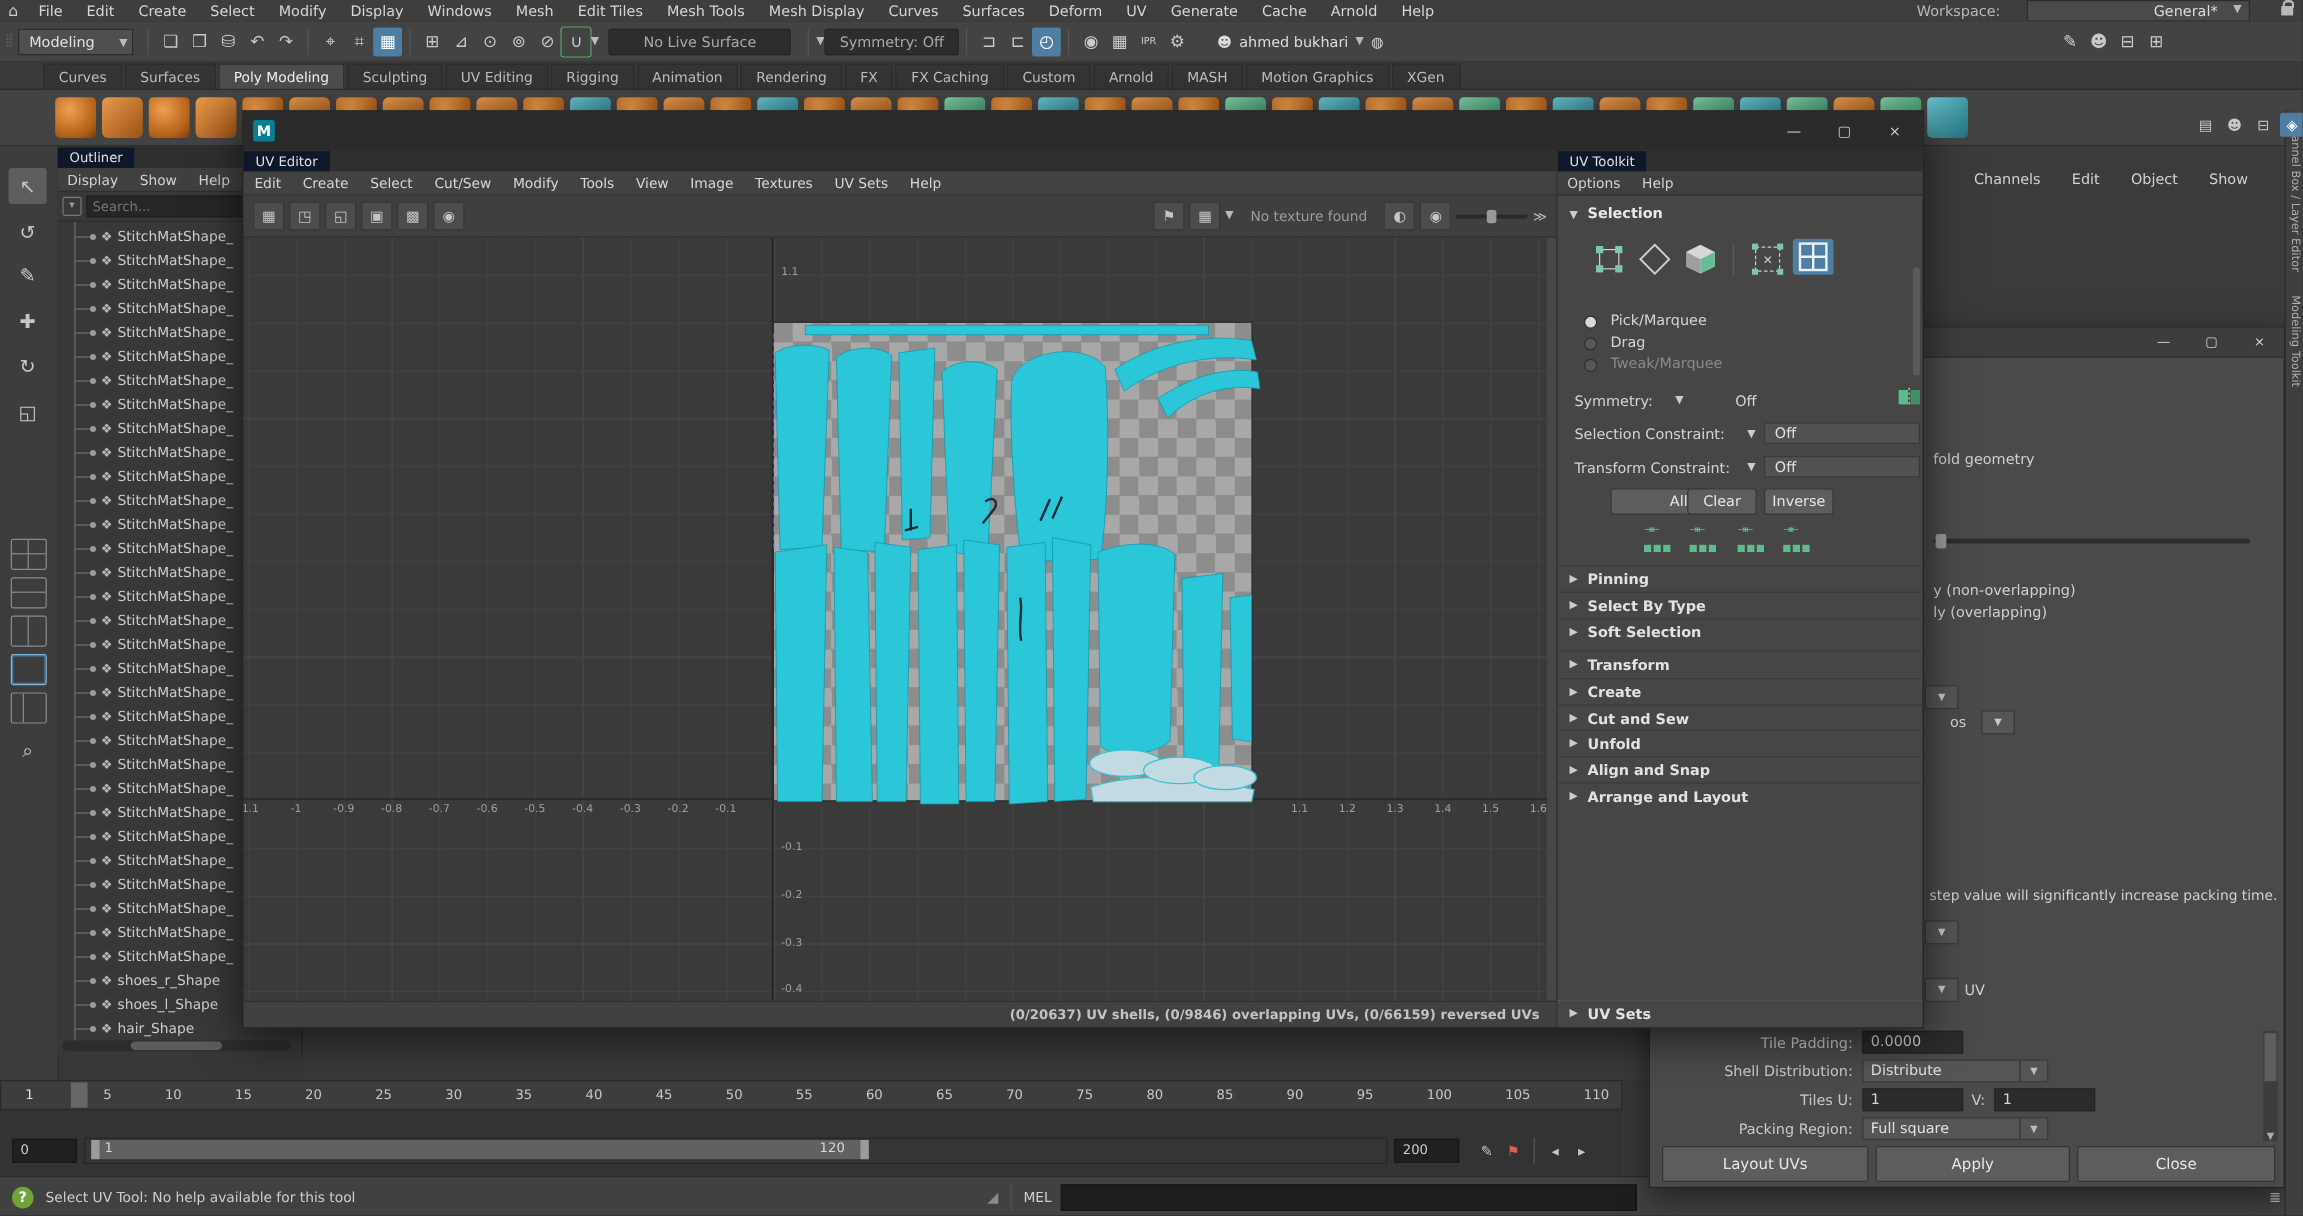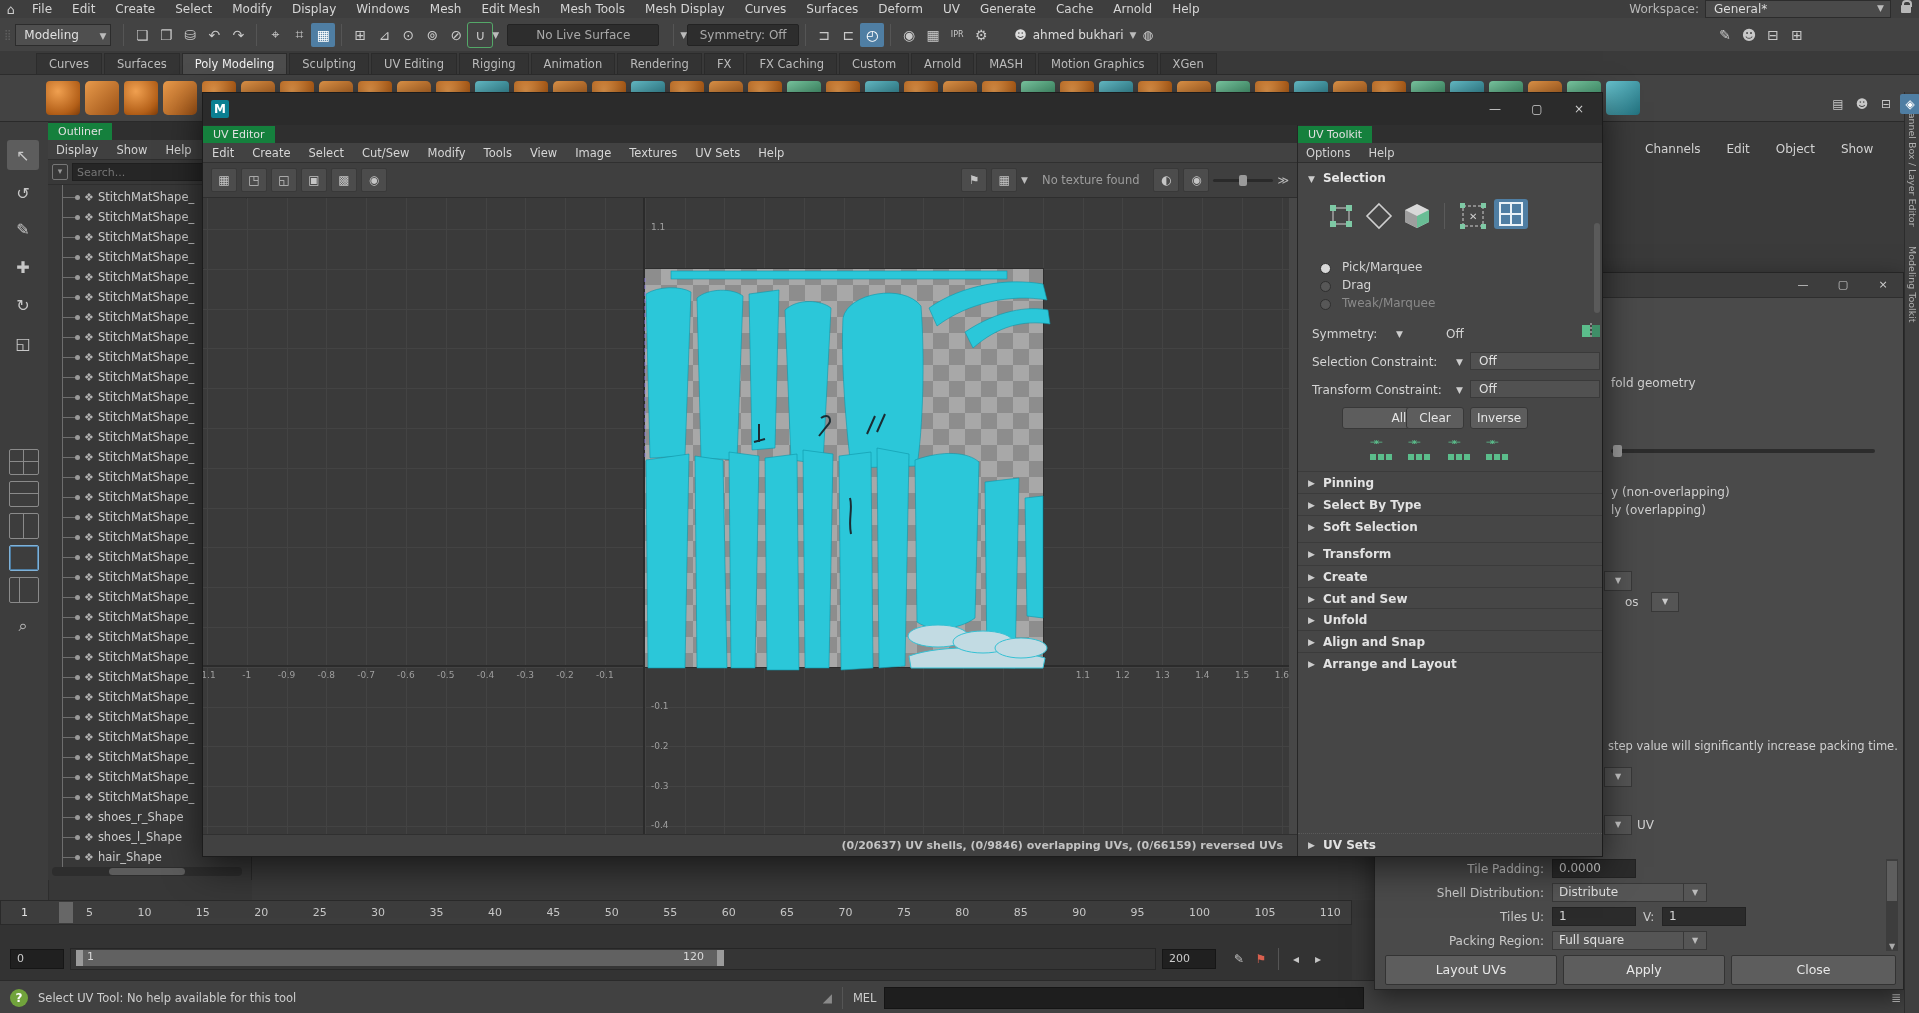--- a/index.html
+++ b/index.html
@@ -3,21 +3,21 @@
 <meta charset="utf-8">
 <style>
   html,body{margin:0;padding:0;background:#2b2b2b;font-family:"DejaVu Sans","Liberation Sans",sans-serif;}
   #app{position:relative;width:1919px;height:1013px;overflow:hidden;background:#373737;color:#cfcfcf;font-size:12px;}
   .abs{position:absolute;}
   .row{display:flex;align-items:center;}
   
   .menubar{left:0;top:0;width:1919px;height:18px;background:#3e3e3e;border-bottom:1px solid #2e2e2e;display:flex;align-items:center;z-index:3;}
   .menubar .mi{padding:0 10px;color:#d6d6d6;font-size:12px;cursor:default;}
   .home-icon{width:22px;text-align:center;color:#cccccc;font-size:13px;}
-  .ws{margin-left:auto;display:flex;align-items:center;gap:6px;padding-right:8px;}
+  .ws{margin-left:auto;display:flex;align-items:center;gap:22px;padding-right:8px;text-align:right;}
   .ws-label{color:#b9b9b9;}
   .ws-box{background:#4a4a4a;border:1px solid #2c2c2c;padding:1px 26px 1px 8px;color:#dddddd;position:relative;min-width:150px;}
   .ws-box .dd{position:absolute;right:6px;top:2px;color:#bbbbbb;font-size:9px;}
   .lock{width:10px;height:8px;background:#b8b8b8;border-radius:1px;position:relative;margin-left:4px;}
   .lock:before{content:"";position:absolute;left:1px;top:-5px;width:6px;height:5px;border:2px solid #b8b8b8;border-bottom:none;border-radius:4px 4px 0 0;}
   .toolbar{left:0;top:18px;width:1919px;height:33px;background:#434343;border-bottom:1px solid #2e2e2e;display:flex;align-items:center;z-index:3;}
   .grip{color:#5f5f5f;font-size:10px;padding:0 4px;}
   .menuset{background:#4f4f4f;border:1px solid #2c2c2c;width:86px;height:20px;line-height:20px;padding-left:8px;position:relative;color:#e0e0e0;margin-right:6px;}
   .menuset .dd{position:absolute;right:4px;top:1px;font-size:9px;color:#bbb;}
   .tsep{width:1px;height:22px;background:#555555;margin:0 6px;}
@@ -38,21 +38,21 @@
   
   .toolbox{left:0;top:122px;width:48px;height:778px;background:#3d3d3d;border-right:1px solid #2d2d2d;z-index:1;}
   .tool{position:absolute;left:7px;width:32px;height:30px;display:flex;align-items:center;justify-content:center;color:#c7c7c7;font-size:16px;border-radius:3px;}
   .tool.sel{background:#5d5d5d;}
   .lay{position:absolute;left:9px;width:28px;height:24px;border:1px solid #8a8a8a;border-radius:2px;}
   .lay i{position:absolute;background:#8a8a8a;}
   .lay.hl{border-color:#7fb2d9;box-shadow:0 0 0 1px #4f7ea3 inset;}
   
   .outliner{left:48px;top:122px;width:204px;height:758px;background:#383838;border-right:1px solid #2a2a2a;z-index:1;box-sizing:border-box;}
   .panel-tabstrip{height:18px;background:#2f2f2f;display:flex;align-items:flex-end;}
-  .panel-tab{background:#15803d;color:#e0e0e0;font-size:11px;padding:2px 10px;}
+  .panel-tab{background:#0f172a;color:#e0e0e0;font-size:11px;padding:2px 10px;}
   .pmenu{height:19px;display:flex;align-items:center;gap:2px;background:#404040;border-bottom:1px solid #2e2e2e;}
   .pmenu span{padding:0 8px;font-size:11.5px;color:#d2d2d2;}
   .osearch{display:flex;align-items:center;gap:4px;padding:3px 4px;border-bottom:1px solid #2e2e2e;}
   .osearch .filter-ic{width:14px;height:14px;border:1px solid #777;border-radius:2px;color:#999;font-size:9px;text-align:center;line-height:13px;}
   .osearch input{flex:1;background:#262626;border:1px solid #1f1f1f;color:#bbbbbb;font-size:11px;height:16px;padding:0 4px;font-family:inherit;}
   .olist{position:relative;height:688px;overflow:hidden;padding-top:2px;}
   .olist:before{content:"";position:absolute;left:14px;top:0;bottom:6px;width:1px;background:#6e6e6e;}
   .orow{display:flex;align-items:center;height:20px;white-space:nowrap;color:#cccccc;font-size:11.5px;}
   .orow .branch{width:16px;margin-left:14px;border-top:1px solid #6e6e6e;height:0;position:relative;}
   .orow .branch:after{content:"";position:absolute;right:-2px;top:-3px;width:5px;height:5px;border-radius:50%;background:#9a9a9a;}
@@ -164,21 +164,21 @@
     <div class="row">
 
     <span class="mi">File</span>
         <span class="mi">Edit</span>
         <span class="mi">Create</span>
         <span class="mi">Select</span>
         <span class="mi">Modify</span>
         <span class="mi">Display</span>
         <span class="mi">Windows</span>
         <span class="mi">Mesh</span>
-        <span class="mi">Edit Mesh</span>
+        <span class="mi">Edit Tiles</span>
         <span class="mi">Mesh Tools</span>
         <span class="mi">Mesh Display</span>
         <span class="mi">Curves</span>
         <span class="mi">Surfaces</span>
         <span class="mi">Deform</span>
         <span class="mi">UV</span>
         <span class="mi">Generate</span>
         <span class="mi">Cache</span>
         <span class="mi">Arnold</span>
         <span class="mi">Help</span>

